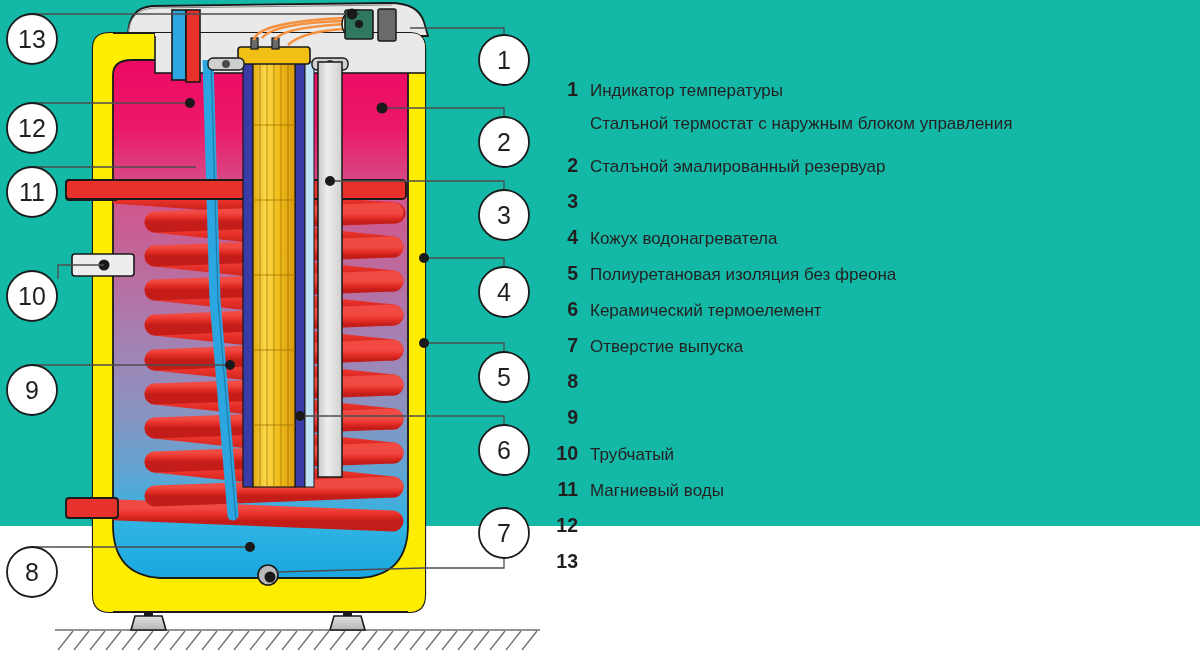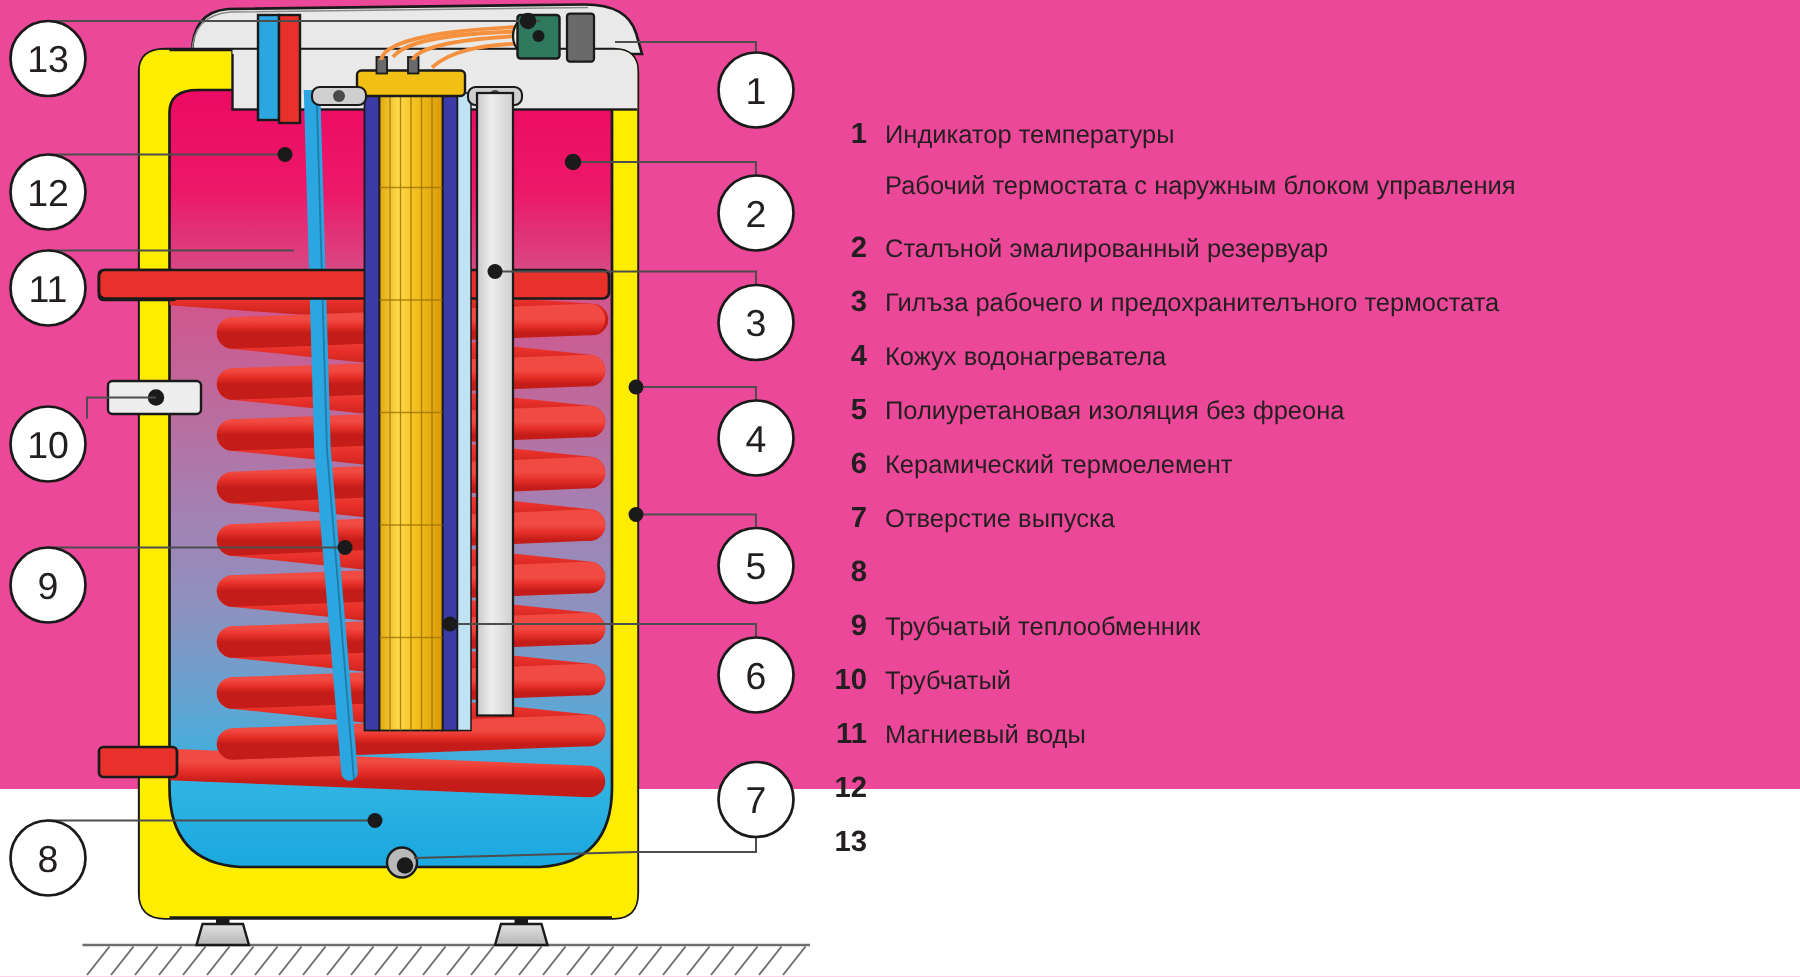--- a/index.html
+++ b/index.html
@@ -1,18 +1,18 @@
 <!DOCTYPE html>
 <html><head>
 <meta charset="utf-8">
 <style>
   html,body{margin:0;padding:0;background:#ffffff;}
   body{width:1200px;height:651px;overflow:hidden;
        font-family:"Liberation Sans","DejaVu Sans",sans-serif;}
-  #root{position:relative;width:1200px;height:526px;background:#ec4899;}
+  #root{position:relative;width:1200px;height:526px;background:#14b8a6;}
   svg.diagram{position:absolute;left:0;top:0;width:1200px;height:651px;}
 
   
   .legend{position:absolute;left:548px;top:78px;width:650px;}
   .legend-row{display:flex;align-items:baseline;margin-bottom:3px;}
   .legend-row.sub{margin-bottom:4px;}
   .lg-num{width:30px;flex:0 0 30px;text-align:right;margin-right:12px;
           font-weight:bold;font-size:19.5px;color:#231f20;
           font-family:"Liberation Sans","DejaVu Sans",sans-serif;}
   .lg-text{font-size:17px;color:#231f20;white-space:nowrap;
@@ -339,31 +339,30 @@
 
   <div class="legend">
 
     <div class="legend-row row-h">
       <div class="lg-num">1</div>
       <div class="lg-text">Индикатор температуры</div>
     </div>
 
     <div class="legend-row row-h2 sub">
       <div class="lg-num"></div>
-      <div class="lg-text">Рабочий термостата с наружным блоком управления</div>
+      <div class="lg-text">Сталъной термостат с наружным блоком управления</div>
     </div>
 
     <div class="legend-row row-h">
       <div class="lg-num">2</div>
       <div class="lg-text">Сталъной эмалированный резервуар</div>
     </div>
 
     <div class="legend-row row-h">
       <div class="lg-num">3</div>
-      <div class="lg-text">Гилъза рабочего и предохранителъного термостата</div>
     </div>
 
     <div class="legend-row row-h">
       <div class="lg-num">4</div>
       <div class="lg-text">Кожух водонагревателa</div>
     </div>
 
     <div class="legend-row row-h">
       <div class="lg-num">5</div>
       <div class="lg-text">Полиуретановая изоляция без фреона</div>
@@ -378,21 +377,20 @@
       <div class="lg-num">7</div>
       <div class="lg-text">Отверстие выпуска</div>
     </div>
 
     <div class="legend-row row-h">
       <div class="lg-num">8</div>
     </div>
 
     <div class="legend-row row-h">
       <div class="lg-num">9</div>
-      <div class="lg-text">Трубчатый теплообменник</div>
     </div>
 
     <div class="legend-row row-h">
       <div class="lg-num">10</div>
       <div class="lg-text">Трубчатый</div>
     </div>
 
     <div class="legend-row row-h">
       <div class="lg-num">11</div>
       <div class="lg-text">Магниевый воды</div>

